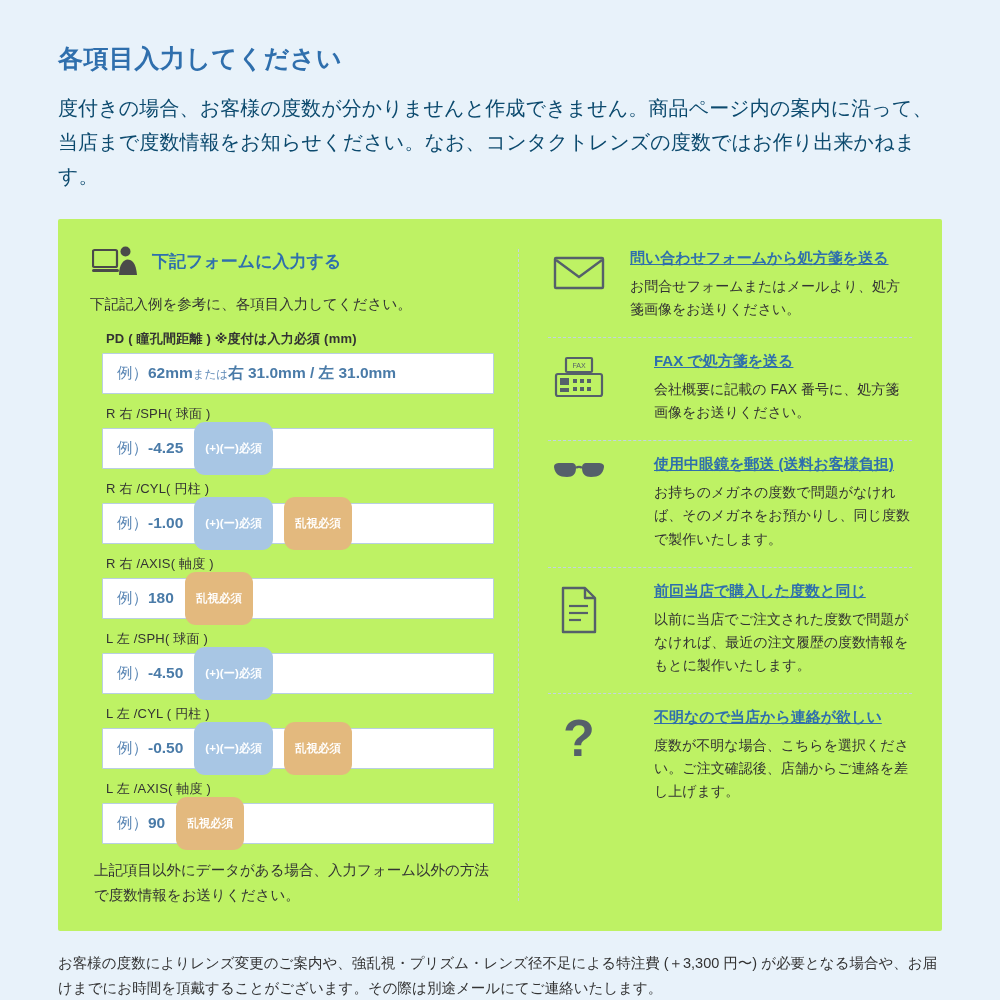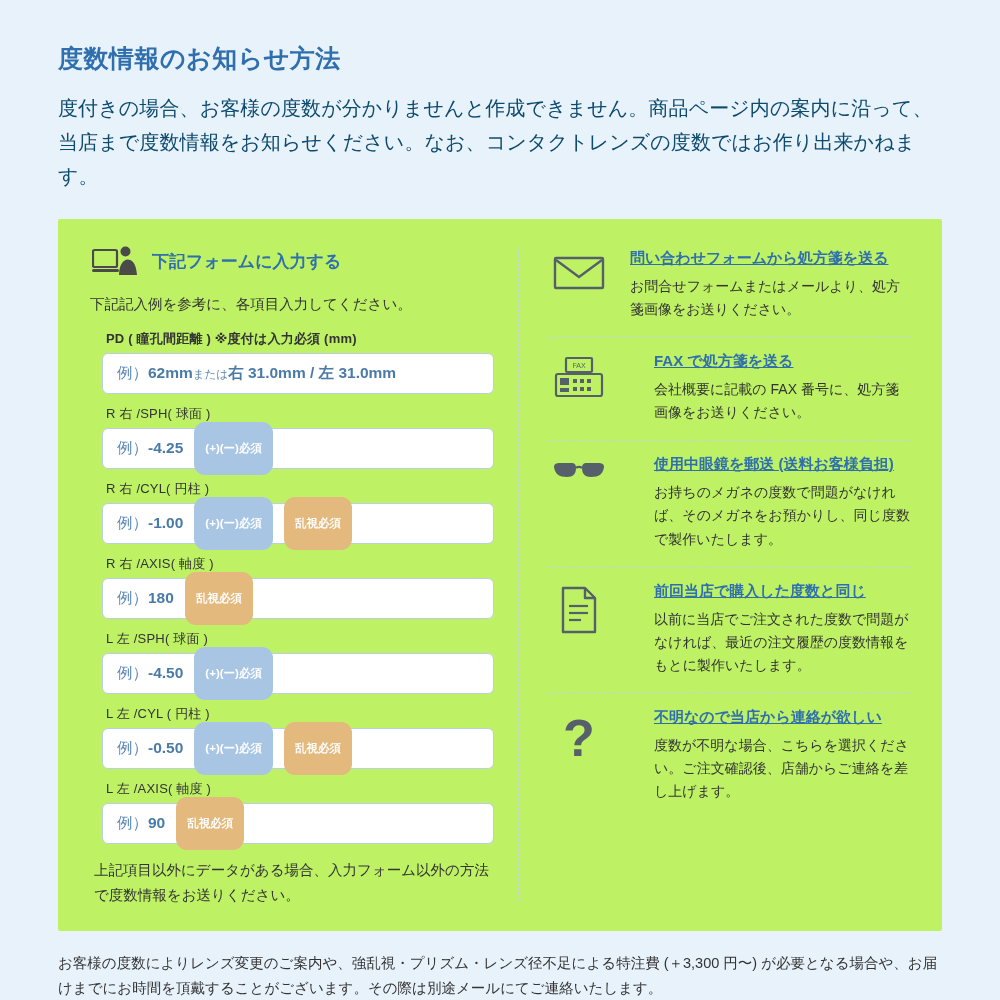--- a/index.html
+++ b/index.html
@@ -78,21 +78,21 @@
   }
   .field-label {
     font-size: 13px;
     color: #333;
     margin: 0 0 5px 18px;
     letter-spacing: 0.2px;
   }
   .field-label .b { font-weight: bold; }
   .inputbox {
     border: 1px solid #b9cfe2;
-    border-radius: 6px;
+    border-radius: 1px;
     height: 41px;
     margin: 0 0 11px 14px;
     display: flex;
     align-items: center;
     padding: 0 14px;
     box-sizing: border-box;
     background: #fff;
   }
   .ex {
     color: #5b87b5;
@@ -156,21 +156,21 @@
     color: #333;
     margin-top: 20px;
   }
   svg { display: block; }
 </style>
 </head>
 <body>
 
 <div class="page">
 
-  <h1 class="page-title">度数情報のお知らせ方法</h1>
+  <h1 class="page-title">各項目入力してください</h1>
   <p class="intro">度付きの場合、お客様の度数が分かりませんと作成できません。商品ページ内の案内に沿って、当店まで度数情報をお知らせください。なお、コンタクトレンズの度数ではお作り出来かねます。</p>
 
   <div class="card">
 
     <div class="col-left">
 
       <div class="left-head">
         <span>
           <svg width="46" height="32" viewBox="0 0 46 32">
             <rect x="1" y="5" width="24" height="17" rx="1.5" fill="none" stroke="#4a4a4a" stroke-width="2.2"></rect>

